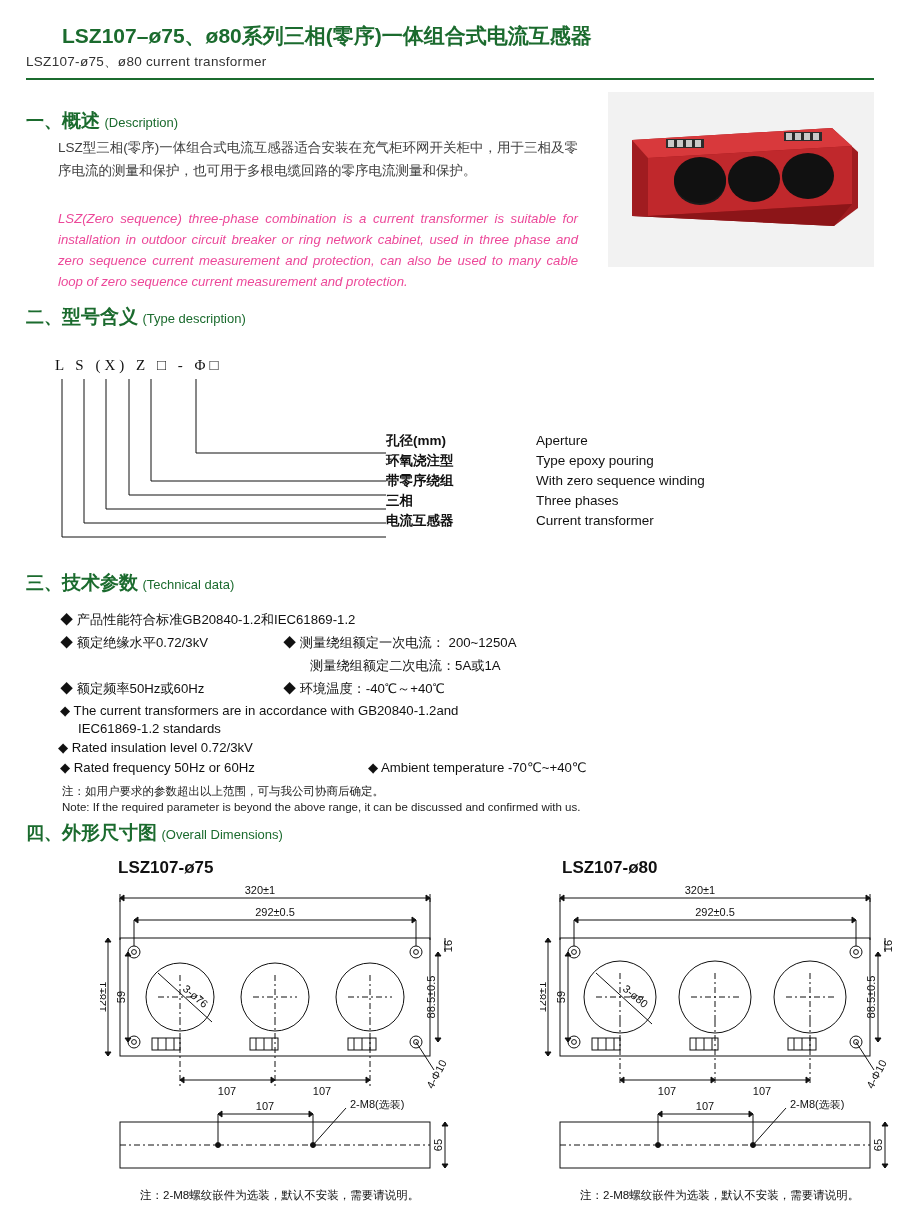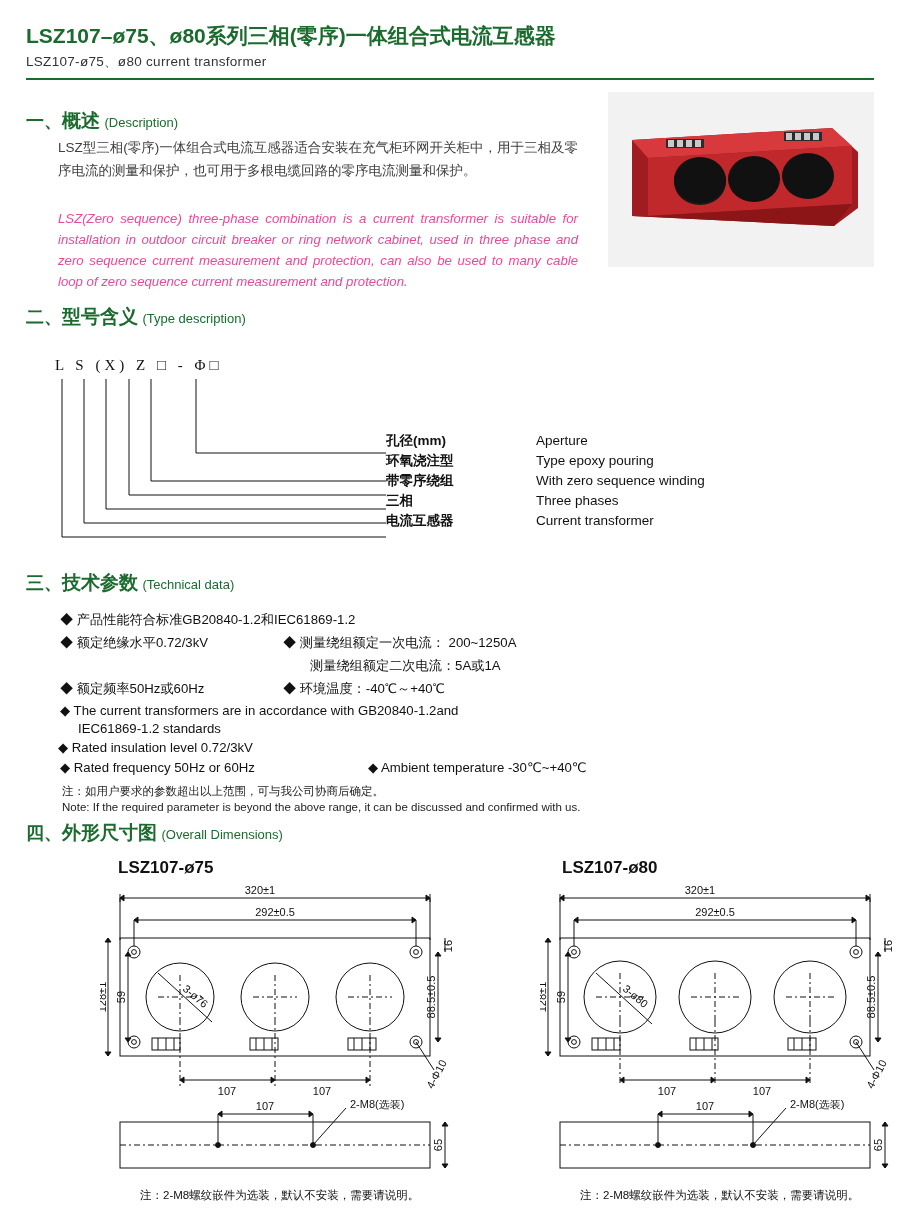--- a/index.html
+++ b/index.html
@@ -11,20 +11,21 @@
     position:relative;
     overflow:hidden;
   }
   .page{position:relative;width:900px;height:1222px;}
 
   
   .title-block{position:absolute;left:26px;top:22px;width:620px;}
   .title-cn{
     font-size:21px;font-weight:bold;color:#1b6b2e;letter-spacing:0px;
     white-space:nowrap;
+    margin-left:36px;
   }
   .title-en{
     font-size:13.5px;color:#333;margin-top:3px;letter-spacing:0.3px;
   }
   .header-rule{
     position:absolute;left:26px;top:78px;width:848px;height:2px;background:#1b6b2e;
   }
 
   
   .sec-h{position:absolute;white-space:nowrap;}
@@ -184,21 +185,21 @@
   <div class="bullet" style="left:78px;top:721px;">
     <span>IEC61869-1.2 standards</span>
   </div>
   <div class="bullet" style="left:58px;top:740px;">
     <span class="dot">◆ </span><span>Rated  insulation level 0.72/3kV</span>
   </div>
   <div class="bullet" style="left:60px;top:760px;">
     <span class="dot">◆ </span><span>Rated  frequency 50Hz or 60Hz</span>
   </div>
   <div class="bullet" style="left:368px;top:760px;">
-    <span class="dot">◆ </span><span>Ambient temperature  -30℃~+40℃</span>
+    <span class="dot">◆ </span><span>Ambient temperature  -70℃~+40℃</span>
   </div>
 
   <div class="note" style="left:62px;top:801px;">Note: If the required parameter is beyond the above range, it can be discussed and confirmed with us.</div>
   <div class="note" style="left:62px;top:784px;">注：如用户要求的参数超出以上范围，可与我公司协商后确定。</div>
 
   <div class="sec-h" style="left:26px;top:820px;">
     <span class="num">四、</span><span class="cn">外形尺寸图</span>
     <span class="en">(Overall Dimensions)</span>
   </div>
 

